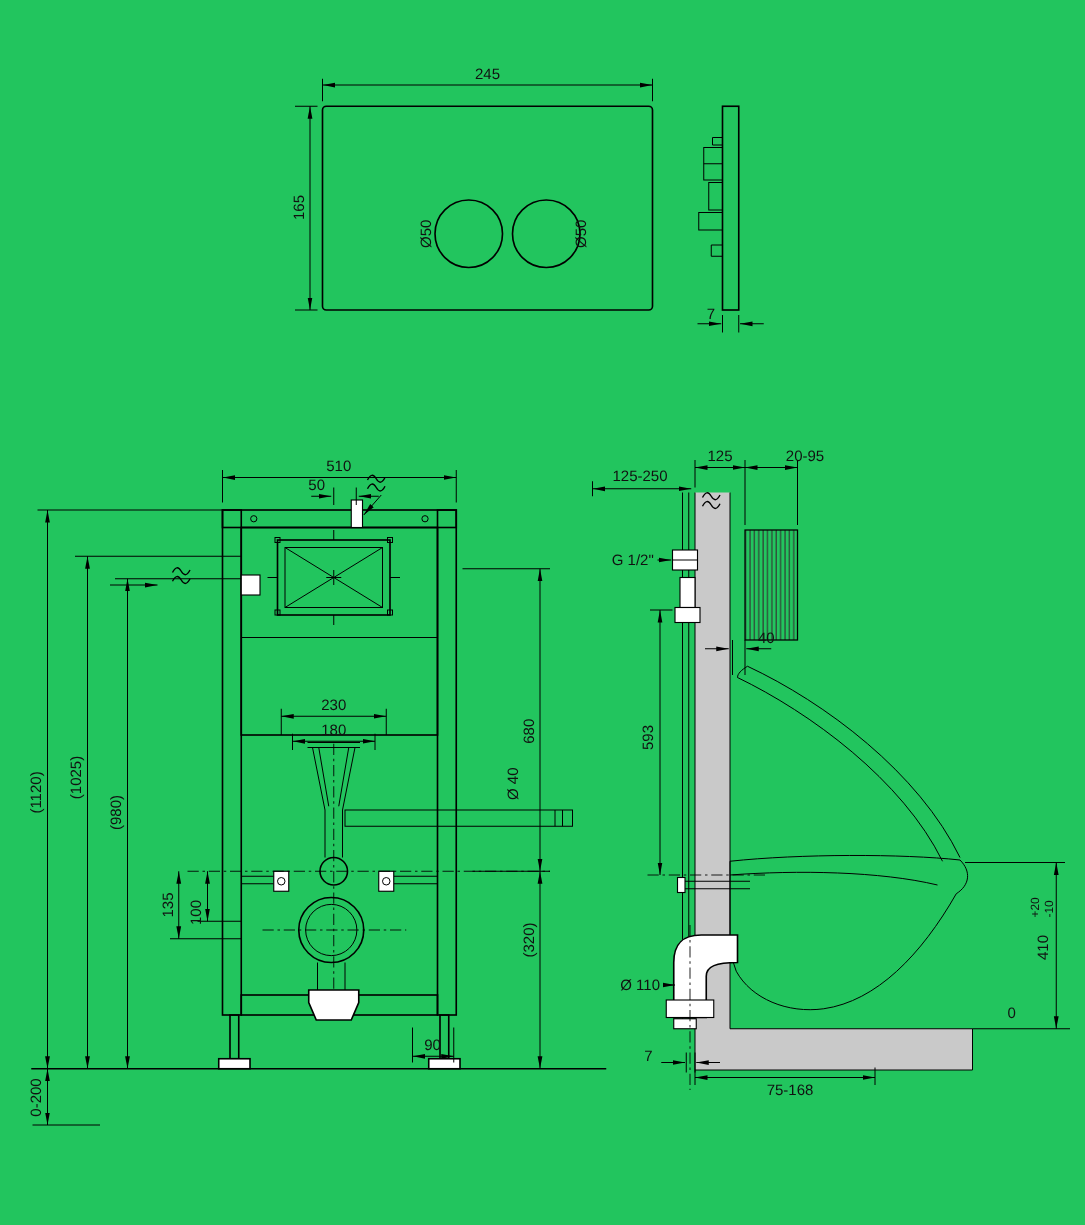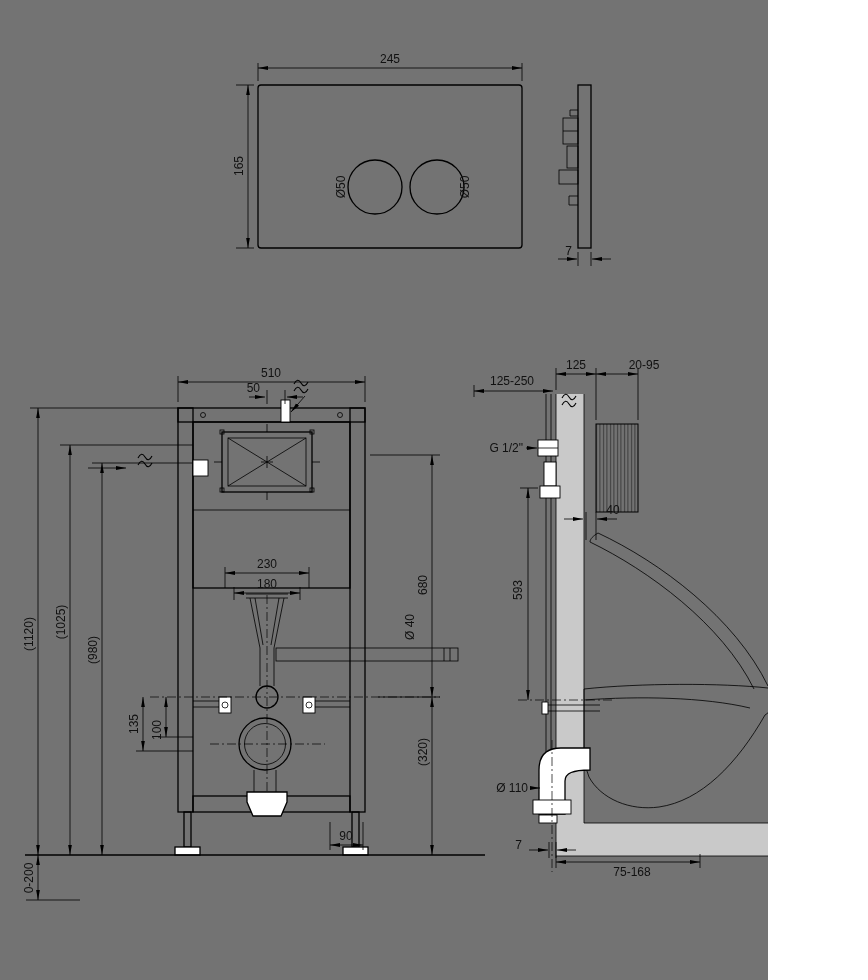--- a/index.html
+++ b/index.html
@@ -1,16 +1,16 @@
 <!DOCTYPE html>
 <html><head>
 <meta charset="utf-8">
 <style>
   html,body{margin:0;padding:0;background:#fff;}
-  .page{position:relative;width:768px;height:980px;background:#737373;overflow:hidden;
+  .page{position:relative;width:868px;height:980px;background:#22c55e;overflow:hidden;
         font-family:"Liberation Sans", sans-serif;}
   svg{position:absolute;left:0;top:0;}
   svg text{font-family:"Liberation Sans", sans-serif;font-size:12px;fill:#111;}
   svg text.small{font-size:9.5px;}
   .o{stroke:#000;stroke-width:1.3;fill:none;}           
   .ow{stroke:#000;stroke-width:1.3;fill:#fff;}          
   .t{stroke:#000;stroke-width:0.8;fill:none;}           
   .tw{stroke:#000;stroke-width:0.9;fill:#fff;}
   .d{stroke:#000;stroke-width:0.8;fill:none;}           
   .cl{stroke:#000;stroke-width:0.7;fill:none;stroke-dasharray:9 3 2 3;} 

